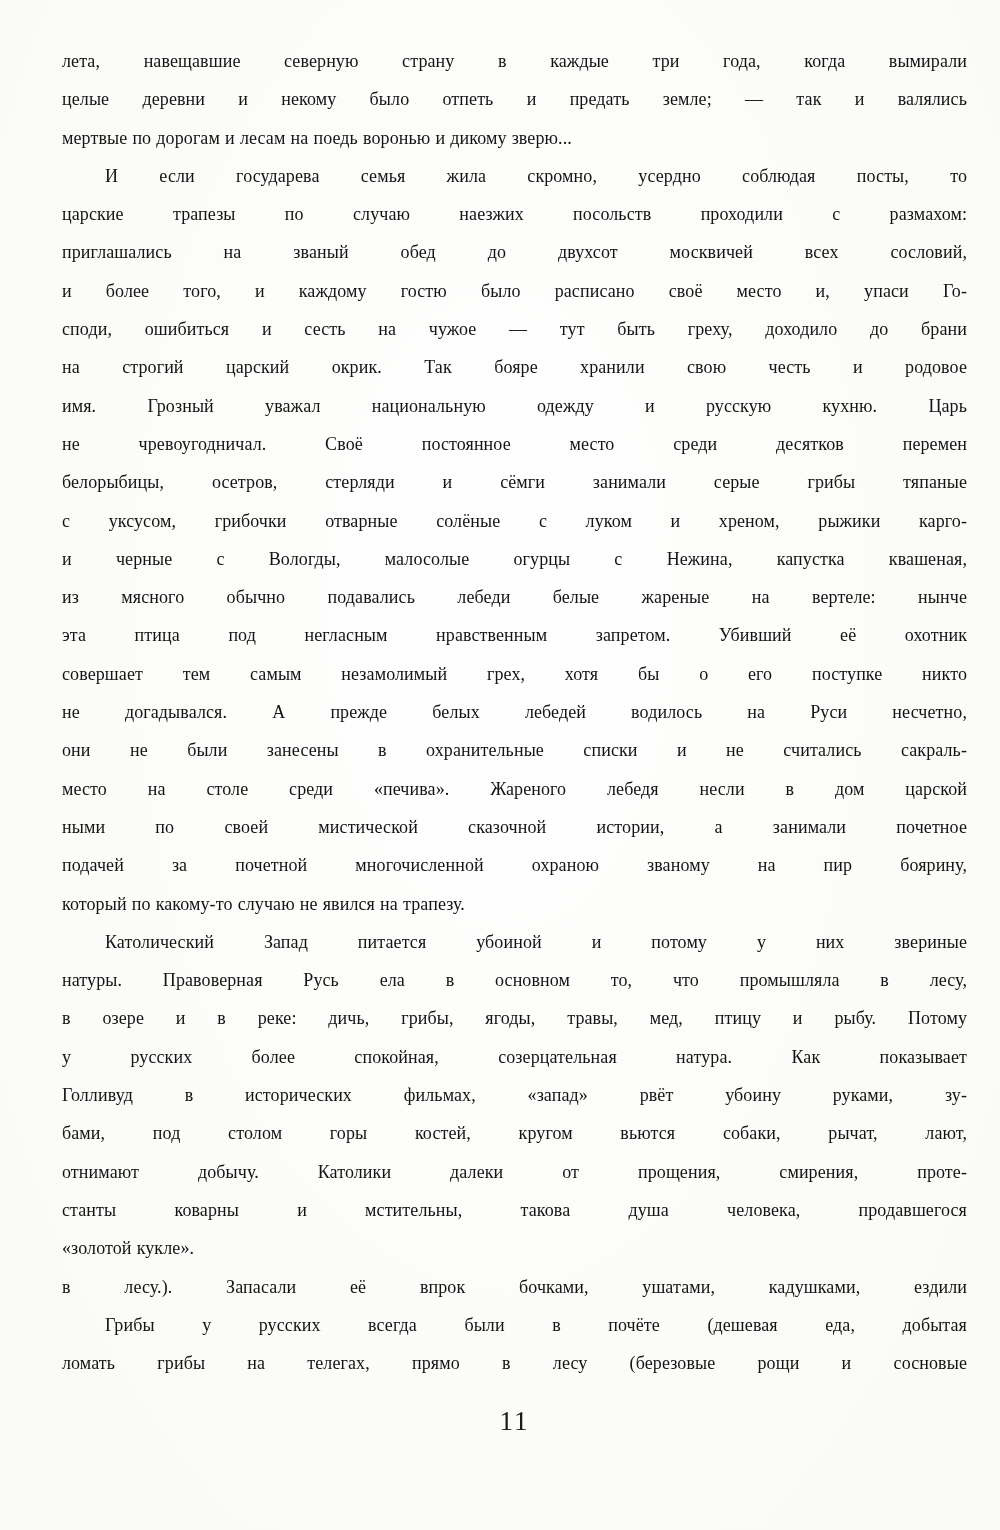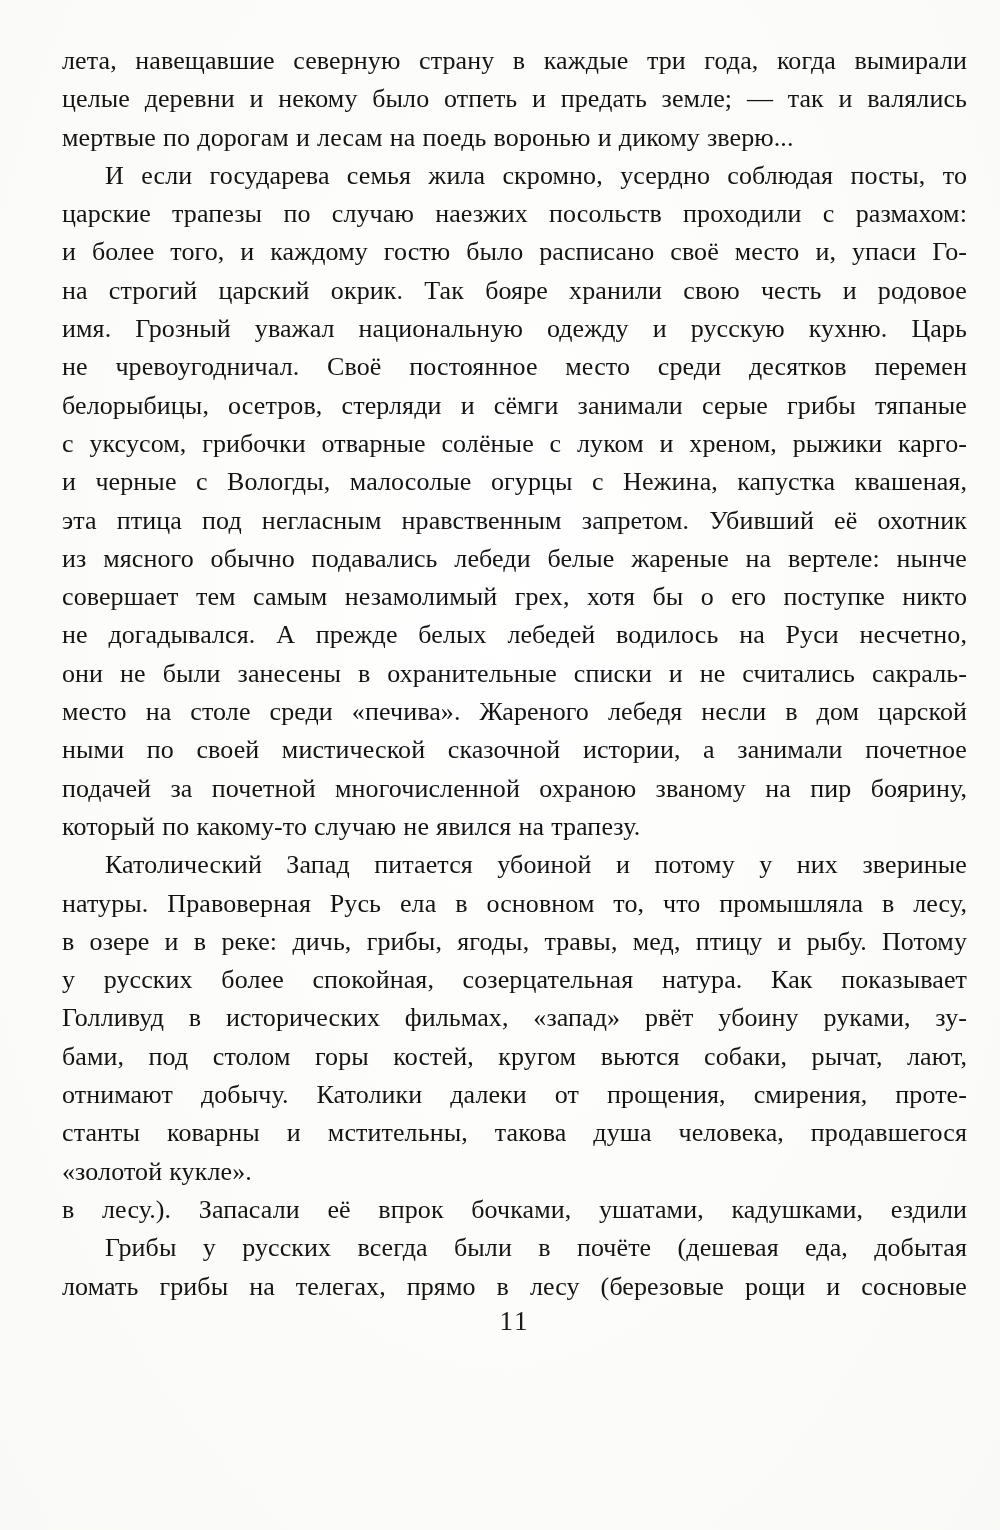--- a/index.html
+++ b/index.html
@@ -20,64 +20,66 @@
     height: 1530px;
     padding: 42px 33px 0 62px;
     background:
       radial-gradient(ellipse at 50% 40%, rgba(255,255,255,0.9), rgba(244,244,240,0.35)),
       #fcfcfa;
   }
   .textblock {
     width: 905px;
   }
   .line {
-    font-size: 26px;
+    font-size: 18px;
     line-height: 38.3px;
     height: 38.3px;
     text-align: justify;
     text-align-last: justify;
     letter-spacing: 0.1px;
     word-spacing: 0.5px;
     white-space: normal;
   }
   .line.last {
     text-align: center;
     text-align-last: left;
   }
   .line.indent {
     text-indent: 43px;
   }
   .pagenum {
     width: 905px;
-    margin-top: 0;
+    margin-top: 24px;
     text-align: center;
     font-size: 27px;
     letter-spacing: 2px;
     color: #1a1a1a;
   }
 </style>
 </head>
 <body>
 
 <div class="page">
   <div class="textblock">
     <div class="line">лета, навещавшие северную страну в каждые три года, когда вымирали</div>
     <div class="line">целые деревни и некому было отпеть и предать земле; — так и валялись</div>
     <div class="line last">мертвые по дорогам и лесам на поедь воронью и дикому зверю...</div>
     <div class="line indent">И если государева семья жила скромно, усердно соблюдая посты, то</div>
     <div class="line">царские трапезы по случаю наезжих посольств проходили с размахом:</div>
+    <div class="line">приглашались на званый обед до двухсот москвичей всех сословий,</div>
     <div class="line">и более того, и каждому гостю было расписано своё место и, упаси Го-</div>
+    <div class="line">споди, ошибиться и сесть на чужое — тут быть греху, доходило до брани</div>
     <div class="line">на строгий царский окрик. Так бояре хранили свою честь и родовое</div>
     <div class="line">имя. Грозный уважал национальную одежду и русскую кухню. Царь</div>
     <div class="line">не чревоугодничал. Своё постоянное место среди десятков перемен</div>
     <div class="line">белорыбицы, осетров, стерляди и сёмги занимали серые грибы тяпаные</div>
     <div class="line">с уксусом, грибочки отварные солёные с луком и хреном, рыжики карго-</div>
     <div class="line">и черные с Вологды, малосолые огурцы с Нежина, капустка квашеная,</div>
+    <div class="line">из мясного обычно подавались лебеди белые жареные на вертеле: нынче</div>
     <div class="line">эта птица под негласным нравственным запретом. Убивший её охотник</div>
-    <div class="line">из мясного обычно подавались лебеди белые жареные на вертеле: нынче</div>
     <div class="line">совершает тем самым незамолимый грех, хотя бы о его поступке никто</div>
     <div class="line">не догадывался. А прежде белых лебедей водилось на Руси несчетно,</div>
     <div class="line">они не были занесены в охранительные списки и не считались сакраль-</div>
     <div class="line">место на столе среди «печива». Жареного лебедя несли в дом царской</div>
     <div class="line">ными по своей мистической сказочной истории, а занимали почетное</div>
     <div class="line">подачей за почетной многочисленной охраною званому на пир боярину,</div>
     <div class="line last">который по какому-то случаю не явился на трапезу.</div>
     <div class="line indent">Католический Запад питается убоиной и потому у них звериные</div>
     <div class="line">натуры. Правоверная Русь ела в основном то, что промышляла в лесу,</div>
     <div class="line">в озере и в реке: дичь, грибы, ягоды, травы, мед, птицу и рыбу. Потому</div>

